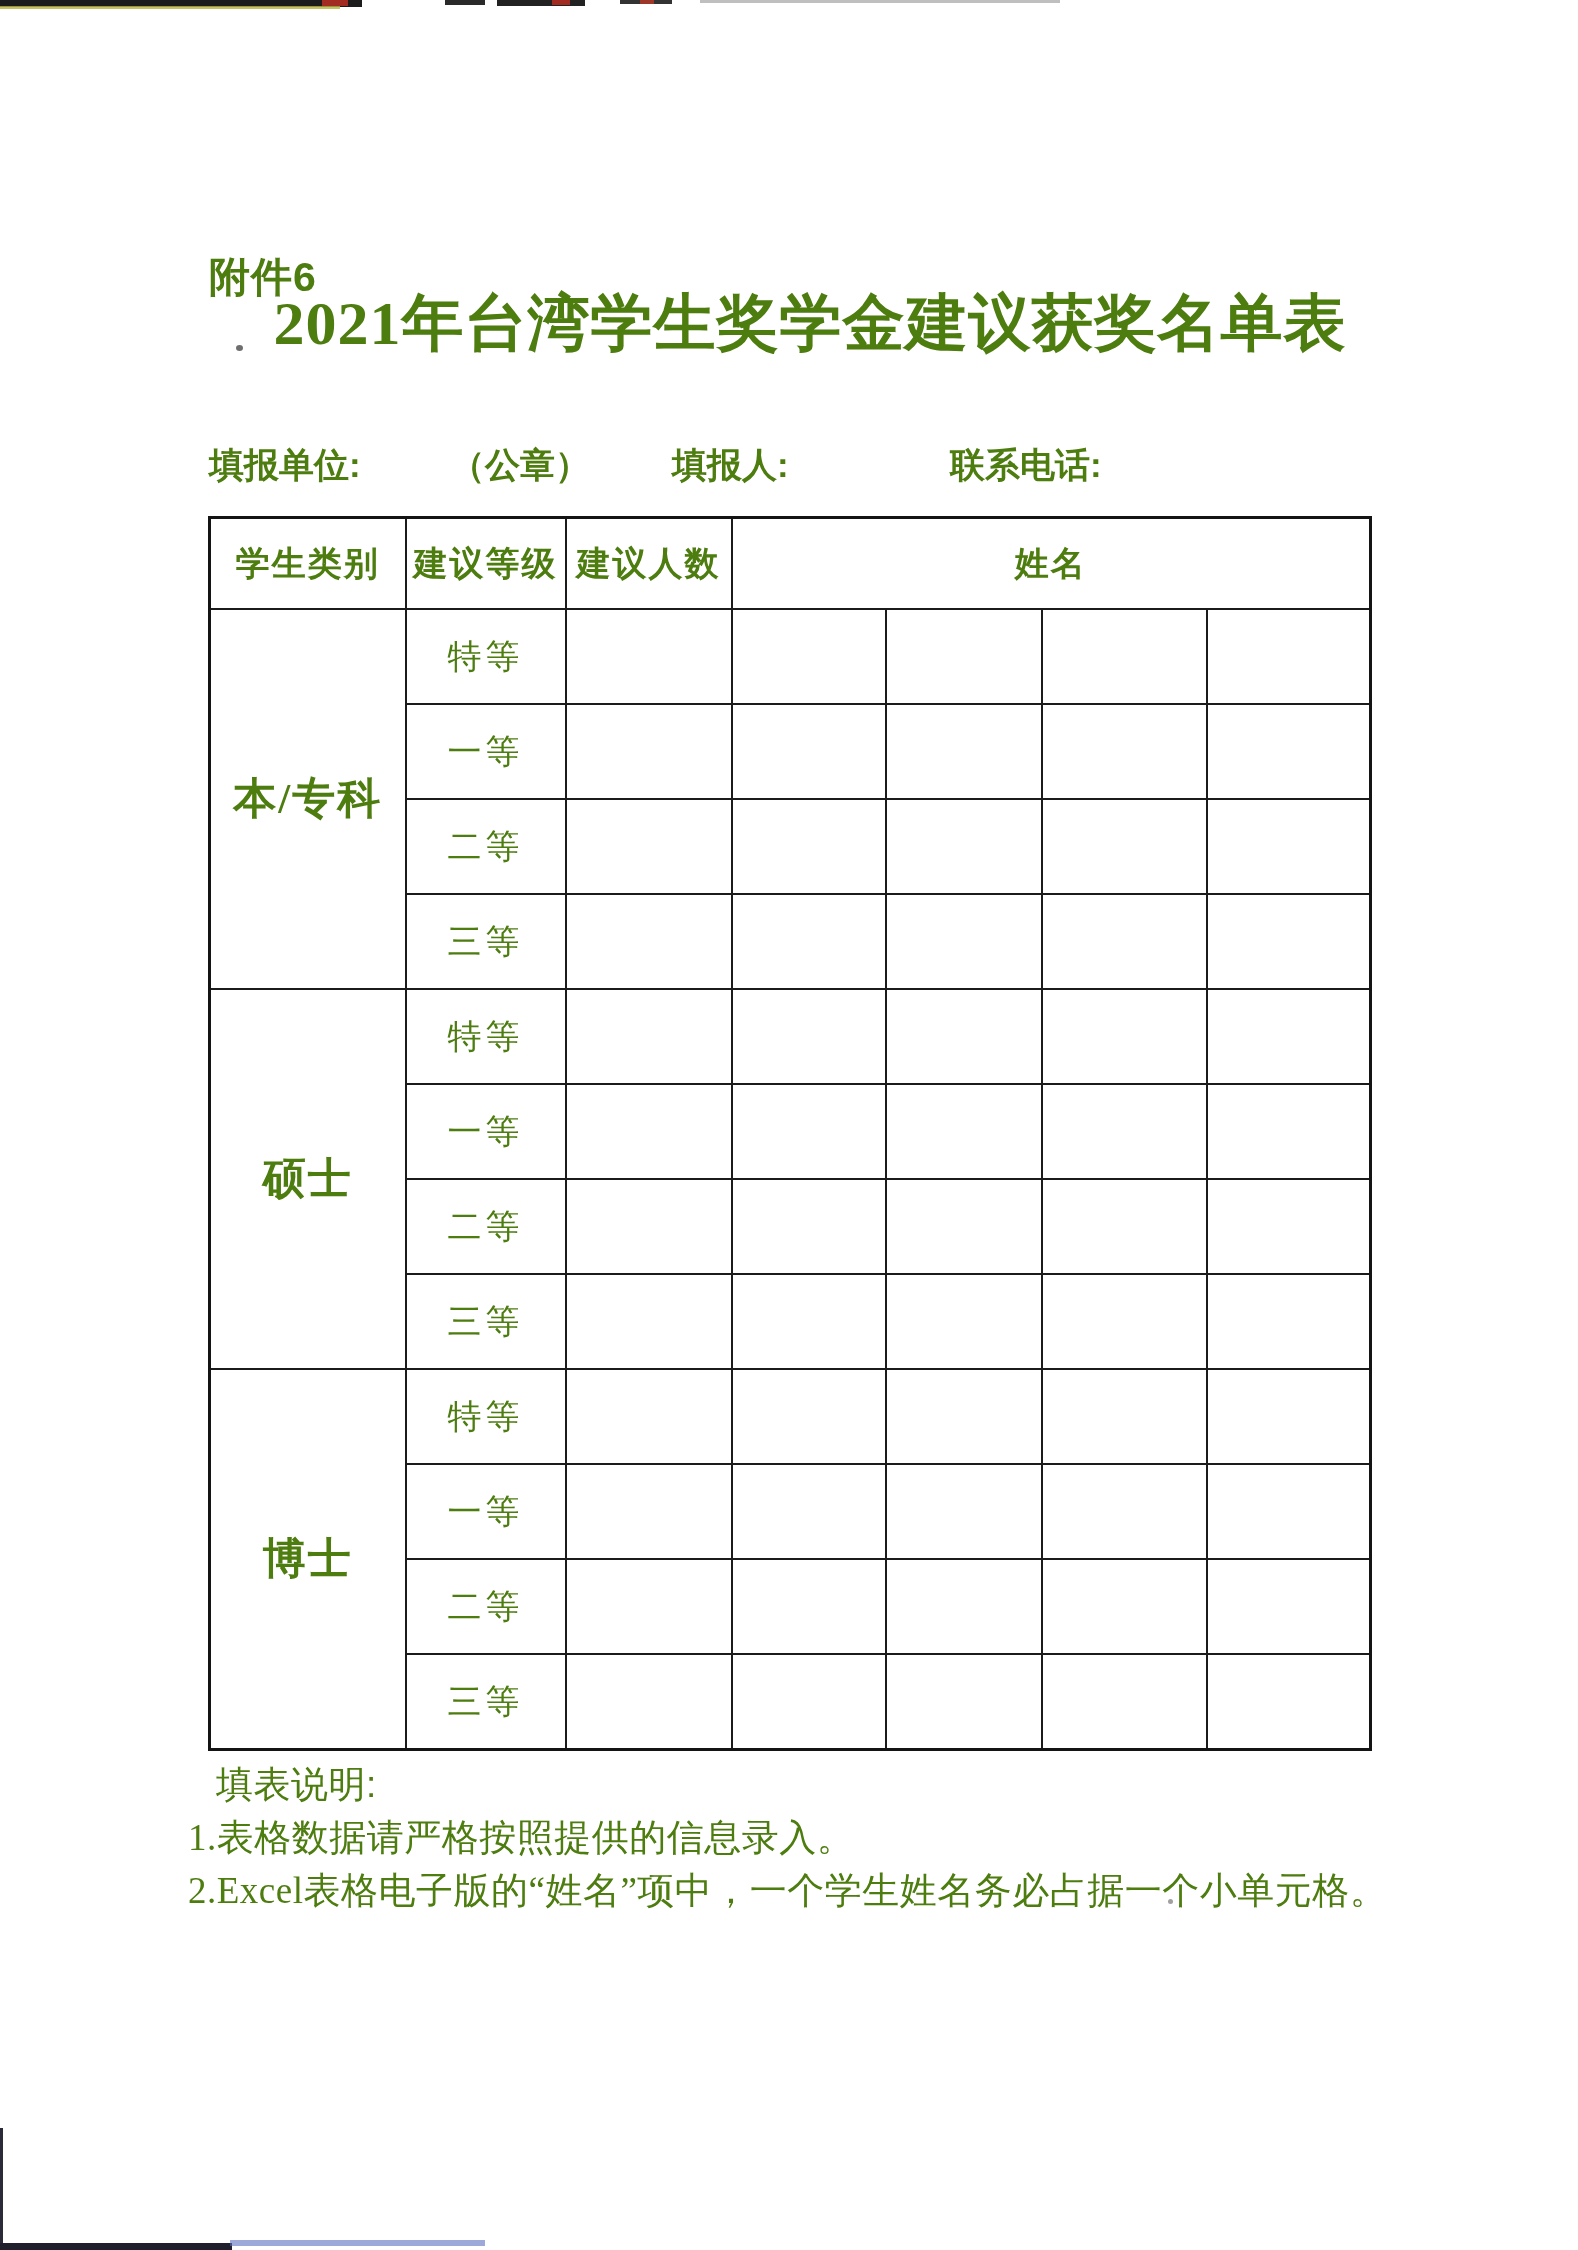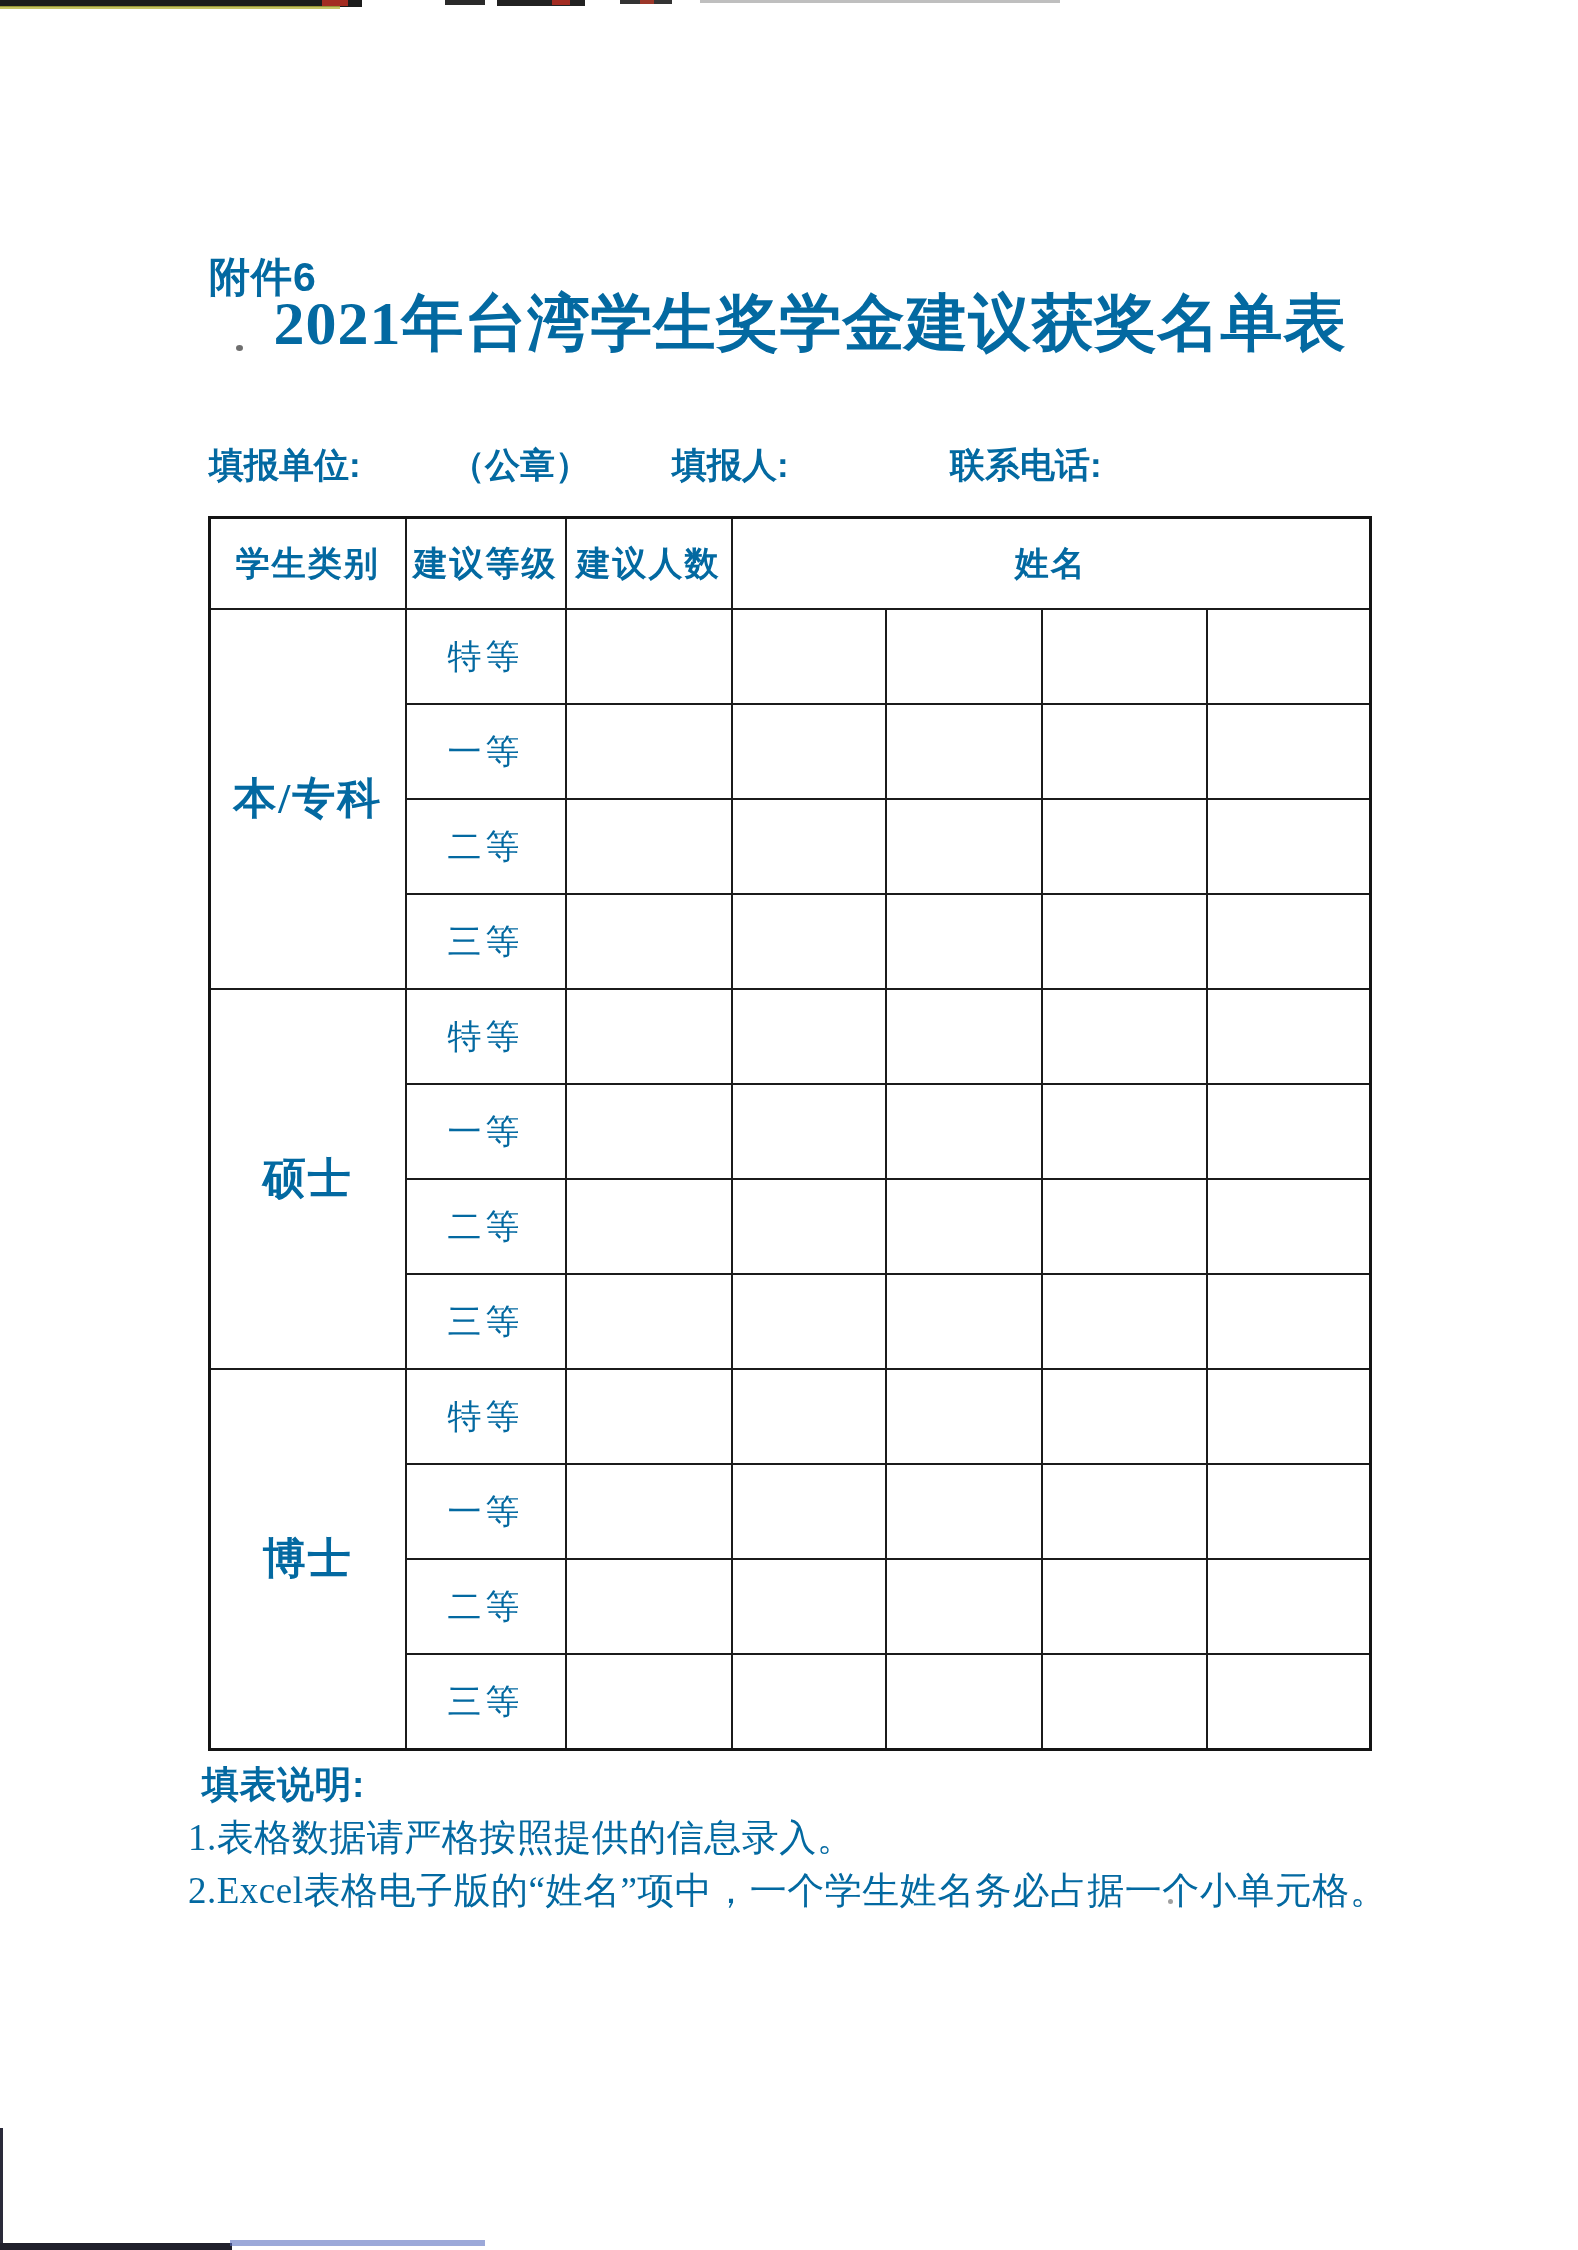--- a/index.html
+++ b/index.html
@@ -7,21 +7,21 @@
     padding: 0;
     background: #e8e8e8;
   }
   #page {
     position: relative;
     width: 1578px;
     height: 2250px;
     background: #ffffff;
     overflow: hidden;
     font-family: "Liberation Serif", serif;
-    color: #0369a1;
+    color: #4d7c0f;
   }
 
   
   .artifact { position: absolute; }
   .top-band-main   { left: 0;    top: 0; width: 362px;  height: 7px;  background: #1c1c1c; }
   .top-band-yellow { left: 0;    top: 6px; width: 340px; height: 3px; background: #b7b43e; opacity: .8; }
   .top-band-red1   { left: 322px; top: 0; width: 26px; height: 6px; background: #a32c22; }
   .top-band-seg1   { left: 445px; top: 0; width: 40px;  height: 5px;  background: #2a2a2a; }
   .top-band-seg2   { left: 497px; top: 0; width: 88px;  height: 6px;  background: #222222; }
   .top-band-red2   { left: 552px; top: 0; width: 18px; height: 5px; background: #a32c22; }
@@ -117,23 +117,23 @@
     position: absolute;
     left: 188px;
     top: 1758px;
     font-family: "Liberation Serif", serif;
     font-size: 37px;
     line-height: 53px;
     letter-spacing: 0.5px;
   }
   .notes .notes-heading {
     font-family: "Liberation Sans", sans-serif;
-    font-weight: 700;
+    font-weight: 400;
     font-size: 37px;
-    margin-left: 14px;
+    margin-left: 28px;
   }
   .notes .note-item { white-space: nowrap; }
 </style>
 </head>
 <body>
 
 <div id="page">
 
   <div class="artifact top-band-main"></div>
   <div class="artifact top-band-yellow"></div>

